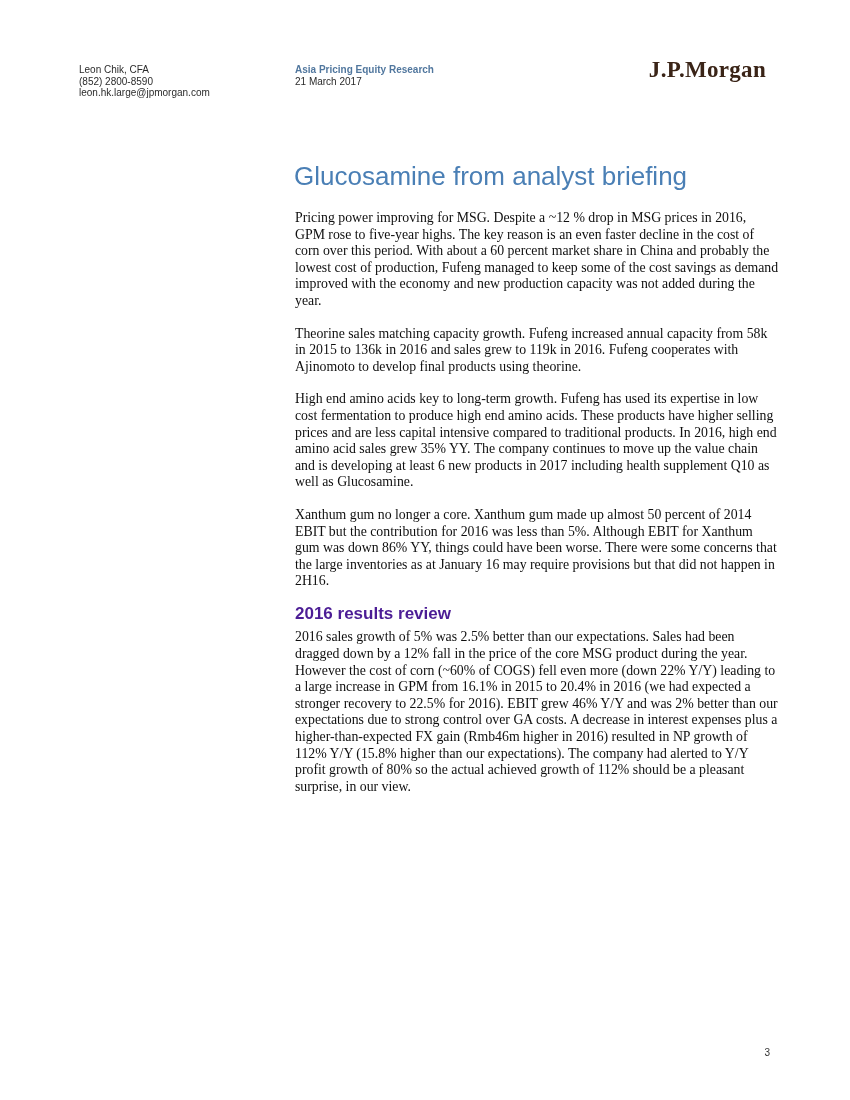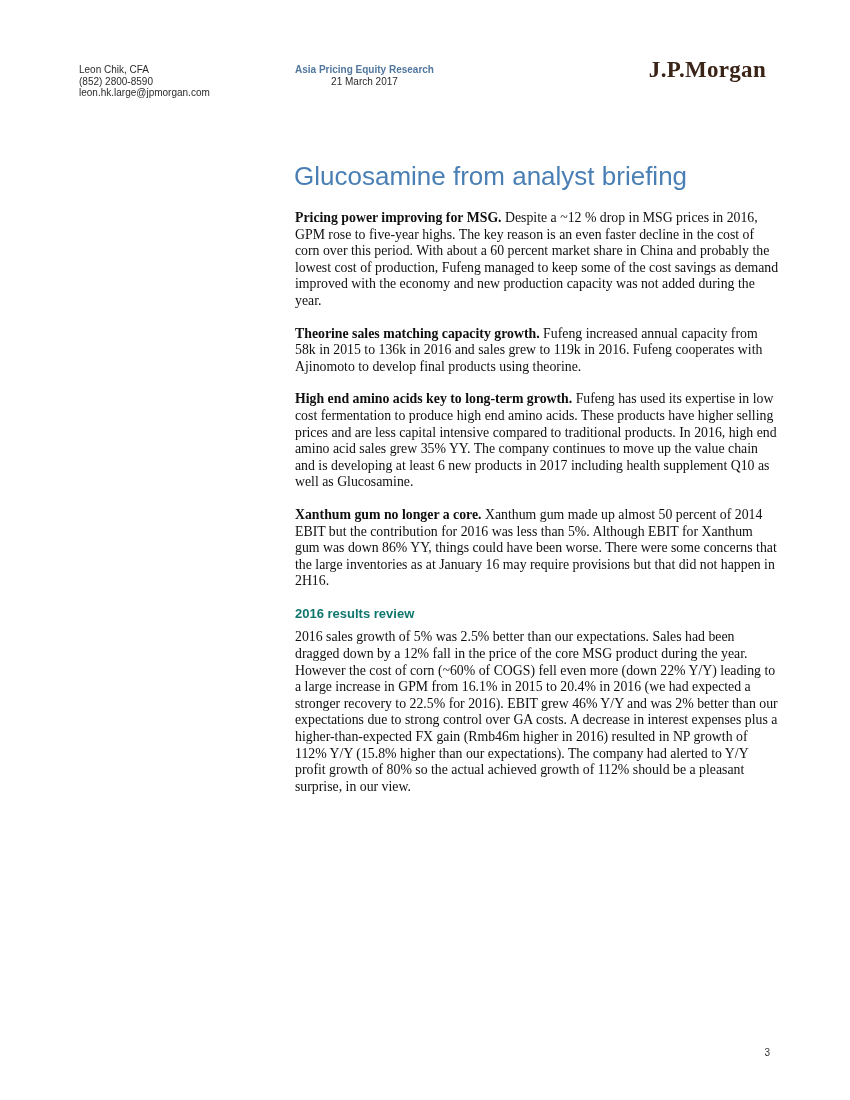--- a/index.html
+++ b/index.html
@@ -34,21 +34,20 @@
     font-family: "Liberation Sans", sans-serif;
     font-size: 10px;
     line-height: 11.5px;
   }
   .division {
     color: #51779e;
     font-weight: bold;
   }
   .date {
     color: #2b2b2b;
-    text-align: center;
   }
   .logo {
     position: absolute;
     top: 57px;
     right: 84px;
     font-family: "Liberation Serif", serif;
     font-weight: 600;
     font-size: 23px;
     letter-spacing: 0.3px;
     color: #3a2417;
@@ -71,27 +70,27 @@
     top: 210px;
     width: 484px;
     font-size: 13.8px;
     line-height: 16.6px;
     text-align: left;
   }
   .content p {
     margin: 0 0 16px 0;
   }
   .lead {
-    font-weight: bold;
+    font-weight: normal;
   }
   .section-heading {
     font-family: "Liberation Sans", sans-serif;
-    font-size: 13px;
+    font-size: 17px;
     font-weight: bold;
-    color: #0f766e;
+    color: #4c1d95;
     margin: 15px 0 7px 0;
   }
 
   
   .page-number {
     position: absolute;
     right: 80px;
     bottom: 42px;
     font-family: "Liberation Sans", sans-serif;
     font-size: 10px;

